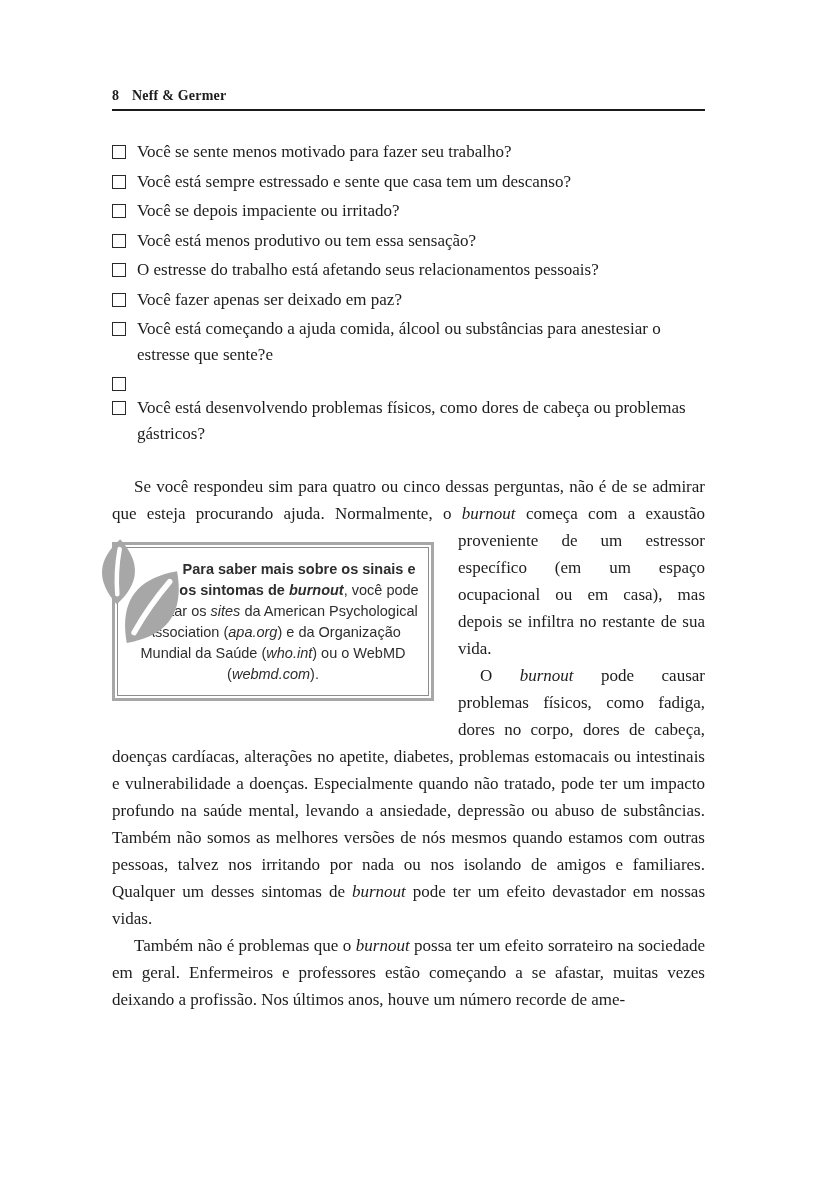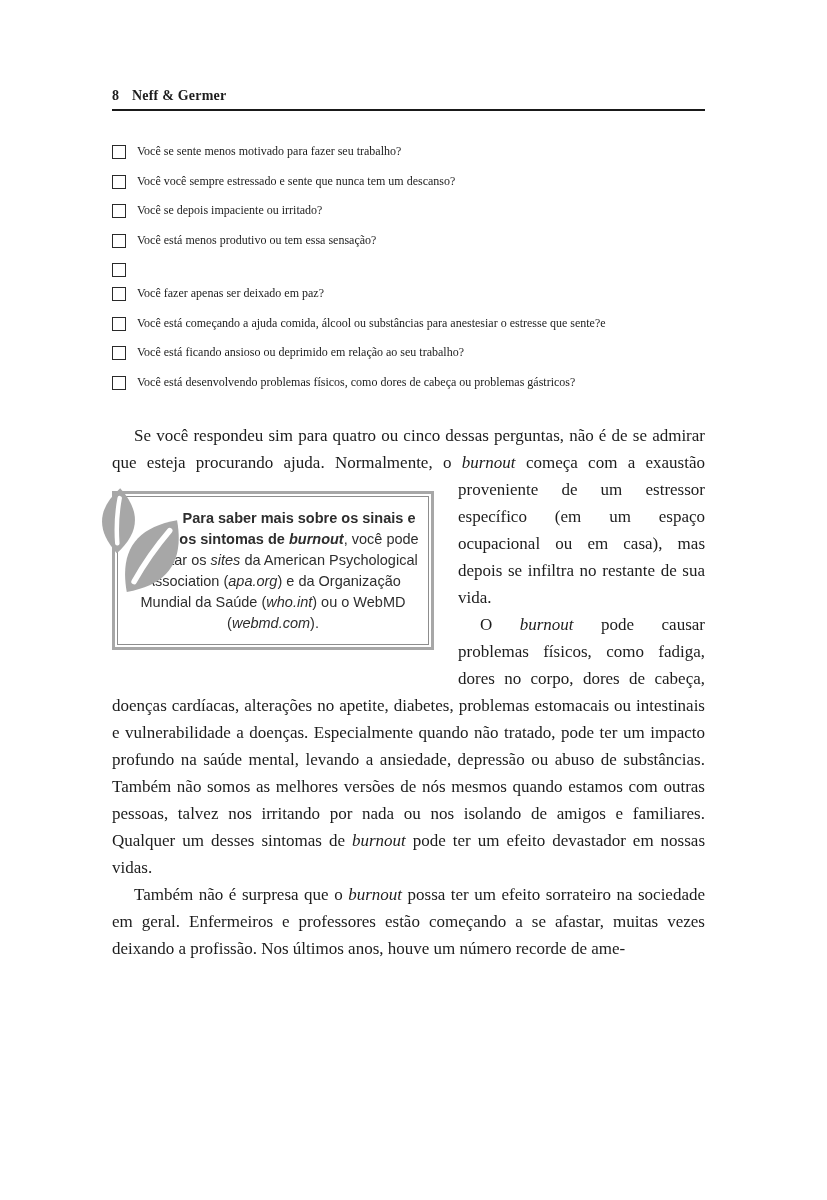--- a/index.html
+++ b/index.html
@@ -28,21 +28,21 @@
   }
   .page-number { font-weight: bold; }
   .running-title { letter-spacing: 0.2px; font-weight: bold; }
 
   
   .checklist { list-style: none; margin: 28px 0 0 0; padding: 0; }
   .check-item {
     display: flex;
     gap: 11px;
     margin-bottom: 4px;
-    font-size: 12px;
+    font-size: 17px;
     line-height: 25.5px;
   }
   .checkbox {
     flex: none;
     width: 12px;
     height: 12px;
     border: 1.6px solid #2a2a2a;
     background: #fff;
     margin-top: 6px;
   }
@@ -102,44 +102,44 @@
     <span class="running-title">Neff &amp; Germer</span>
   </header>
 
   <ul class="checklist">
     <li class="check-item">
       <span class="checkbox"></span>
       <span class="check-text">Você se sente menos motivado para fazer seu trabalho?</span>
     </li>
     <li class="check-item">
       <span class="checkbox"></span>
-      <span class="check-text">Você você sempre estressado e sente que nunca tem um descanso?</span>
+      <span class="check-text">Você está sempre estressado e sente que casa tem um descanso?</span>
     </li>
     <li class="check-item">
       <span class="checkbox"></span>
       <span class="check-text">Você se depois impaciente ou irritado?</span>
     </li>
     <li class="check-item">
       <span class="checkbox"></span>
       <span class="check-text">Você está menos produtivo ou tem essa sensação?</span>
     </li>
     <li class="check-item">
       <span class="checkbox"></span>
+      <span class="check-text">O estresse do trabalho está afetando seus relacionamentos pessoais?</span>
     </li>
     <li class="check-item">
       <span class="checkbox"></span>
       <span class="check-text">Você fazer apenas ser deixado em paz?</span>
     </li>
     <li class="check-item">
       <span class="checkbox"></span>
       <span class="check-text">Você está começando a ajuda comida, álcool ou substâncias para anestesiar o estresse que sente?e</span>
     </li>
     <li class="check-item">
       <span class="checkbox"></span>
-      <span class="check-text">Você está ficando ansioso ou deprimido em relação ao seu trabalho?</span>
     </li>
     <li class="check-item">
       <span class="checkbox"></span>
       <span class="check-text">Você está desenvolvendo problemas físicos, como dores de cabeça ou problemas gástricos?</span>
     </li>
   </ul>
 
   <div class="body-copy">
 
     <p class="para indent-first">
@@ -157,17 +157,17 @@
               <path d="M9,53 C23,36 36,23 53,9" fill="none" stroke="#ffffff" stroke-width="5.5" stroke-linecap="round"></path>
             </g>
           </svg>
         </span>
         <span class="boxtext"><span class="leaf-spacer"></span><span><span style="font-weight: bold;">Para saber mais sobre os sinais e os sintomas de </span><span style="font-style: italic; font-weight: bold;">burnout</span><span>, você pode consultar os </span><span style="font-style: italic;">sites</span><span> da American Psychological Association (</span><span style="font-style: italic;">apa.org</span><span>) e da Organização Mundial da Saúde (</span><span style="font-style: italic;">who.int</span><span>) ou o WebMD (</span><span style="font-style: italic;">webmd.com</span><span>).</span></span></span>
       </span><span><span>exaustão proveniente de um estressor específico (em um espaço ocupacional ou em casa), mas depois se infiltra no restante de sua vida.</span></span>
     </p>
 
     <p class="para indent-first"><span>O </span><span style="font-style: italic;">burnout</span><span> pode causar problemas físicos, como fadiga, dores no corpo, dores de cabeça, doenças cardíacas, alterações no apetite, diabetes, problemas estomacais ou intestinais e vulnerabilidade a doenças. Especialmente quando não tratado, pode ter um impacto profundo na saúde mental, levando a ansiedade, depressão ou abuso de substâncias. Também não somos as melhores versões de nós mesmos quando estamos com outras pessoas, talvez nos irritando por nada ou nos isolando de amigos e familiares. Qualquer um desses sintomas de </span><span style="font-style: italic;">burnout</span><span> pode ter um efeito devastador em nossas vidas.</span></p>
 
-    <p class="para indent-first"><span>Também não é surpresa que o </span><span style="font-style: italic;">burnout</span><span> possa ter um efeito sorrateiro na sociedade em geral. Enfermeiros e professores estão começando a se afastar, muitas vezes deixando a profissão. Nos últimos anos, houve um número recorde de ame-</span></p>
+    <p class="para indent-first"><span>Também não é problemas que o </span><span style="font-style: italic;">burnout</span><span> possa ter um efeito sorrateiro na sociedade em geral. Enfermeiros e professores estão começando a se afastar, muitas vezes deixando a profissão. Nos últimos anos, houve um número recorde de ame-</span></p>
 
   </div>
 
 </div>
 
 </body></html>

